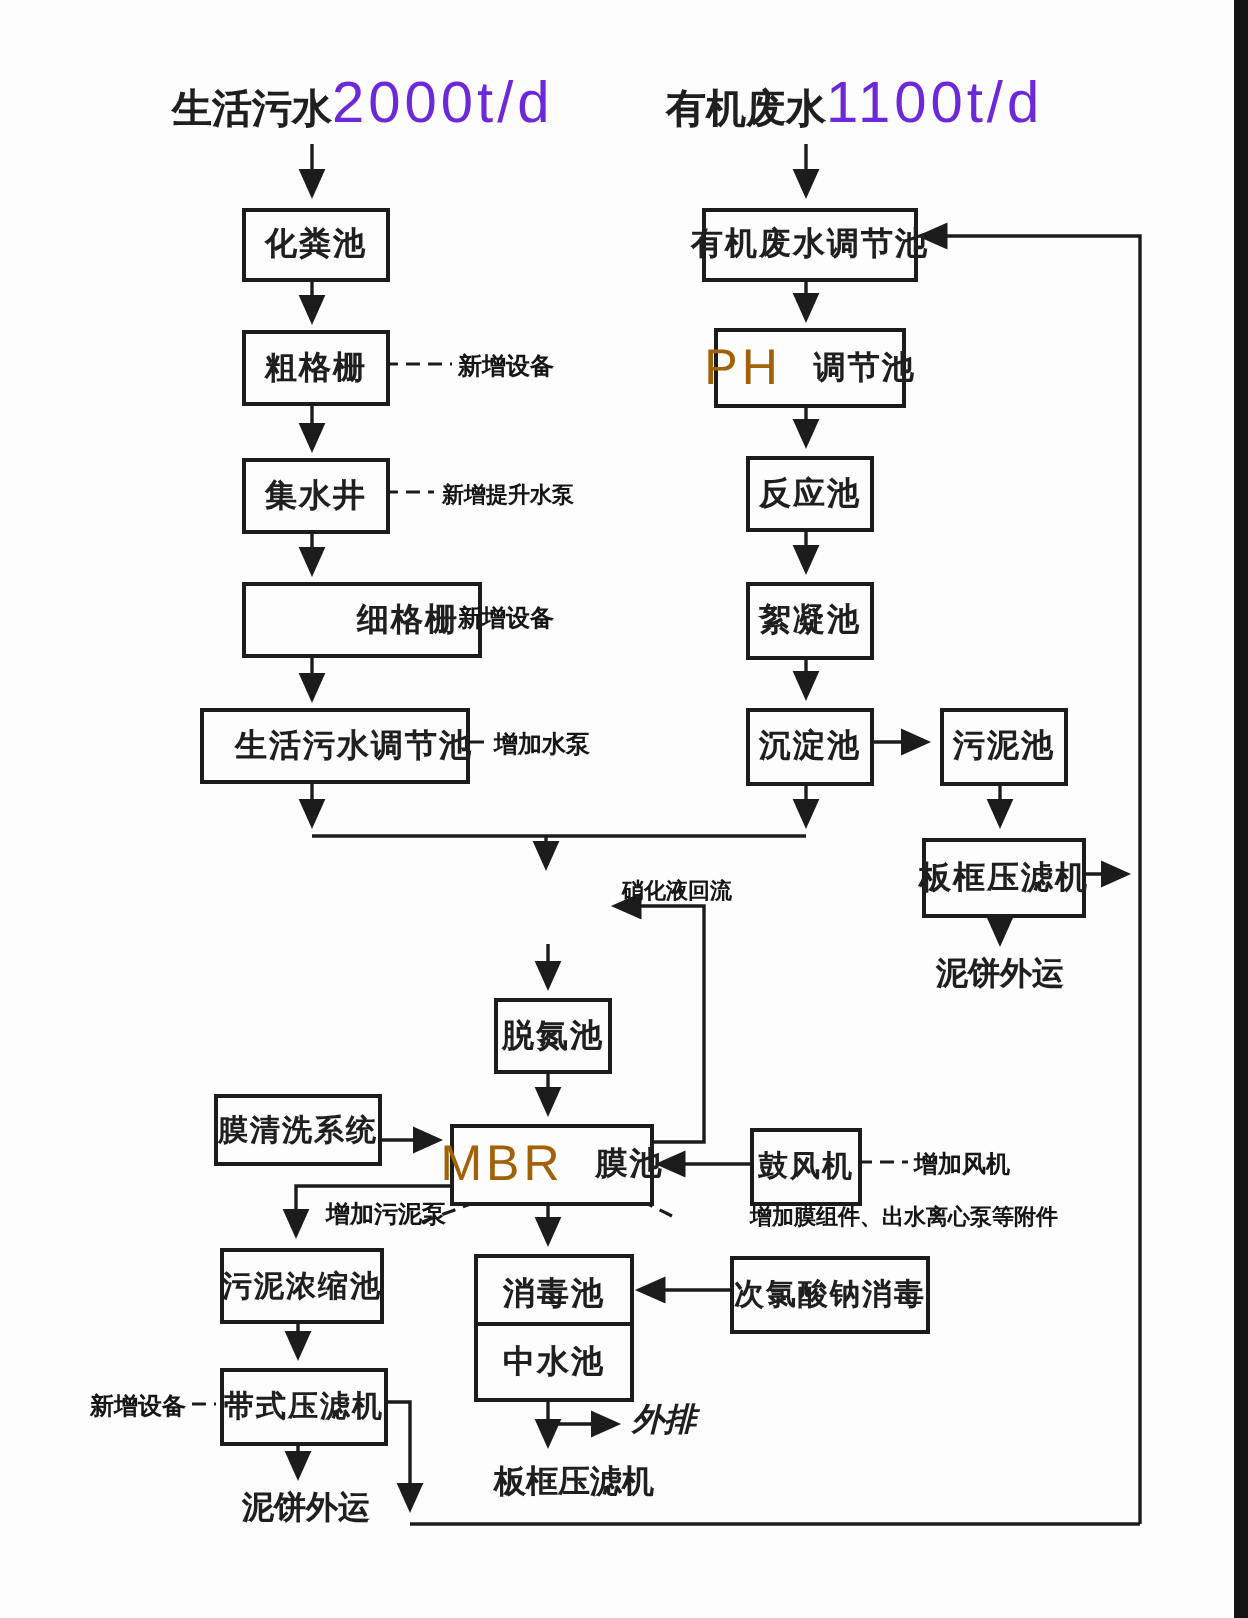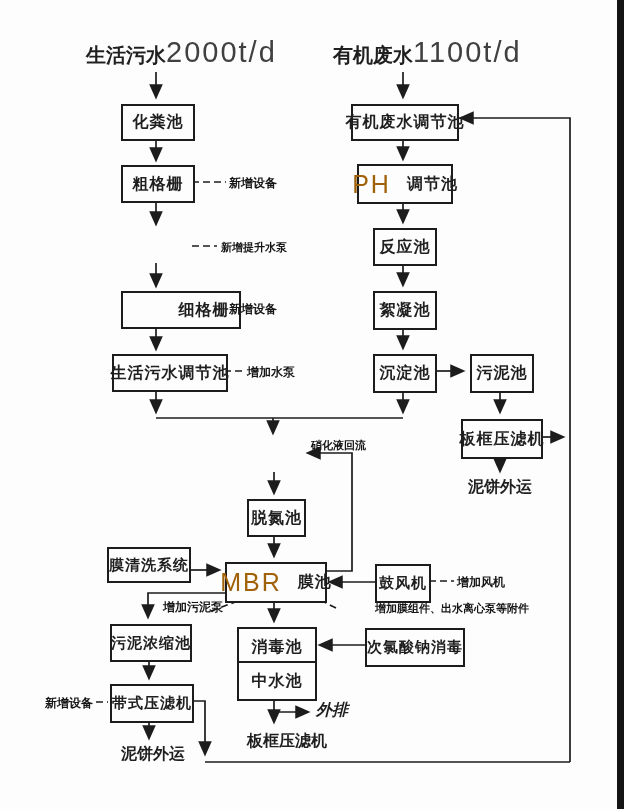--- a/index.html
+++ b/index.html
@@ -9,29 +9,29 @@
   svg.wires{position:absolute;left:0;top:0;width:624px;height:809px;pointer-events:none;}
 
   .node{position:absolute;border:2px solid #1c1c1c;background:#fdfdfd;
         display:flex;align-items:center;justify-content:center;
         font-size:16px;font-weight:600;letter-spacing:1px;white-space:nowrap;}
   .lbl{position:absolute;white-space:nowrap;font-weight:600;}
   .ann{position:absolute;white-space:nowrap;font-size:12px;font-weight:700;color:#161616;}
 
   .title{position:absolute;display:flex;align-items:baseline;white-space:nowrap;}
   .t-cn{font-size:20px;font-weight:700;}
-  .t-num{font-size:29px;font-weight:400;color:#404040;letter-spacing:2px;}
+  .t-num{font-size:29px;font-weight:400;color:#6d28d9;letter-spacing:2px;}
   .latin-big{font-size:25px;font-weight:400;color:#a16207;letter-spacing:2px;margin-right:16px;}
 
   
   #n-septic   {left:121px;top:104px;width:70px;height:33px;}
   #n-coarse   {left:121px;top:165px;width:70px;height:34px;}
   #n-collect  {left:121px;top:229px;width:70px;height:34px;}
   #n-fine     {left:121px;top:291px;width:70px;height:34px;padding-left:46px;}
-  #n-sewreg   {left:112px;top:354px;width:112px;height:34px;}
+  #n-sewreg   {left:100px;top:354px;width:112px;height:34px;padding-left:19px;}
   #n-orgreg   {left:351px;top:104px;width:104px;height:33px;}
   #n-ph       {left:357px;top:164px;width:92px;height:36px;}
   #n-react    {left:373px;top:228px;width:60px;height:34px;}
   #n-floc     {left:373px;top:291px;width:60px;height:35px;}
   #n-sedi     {left:373px;top:354px;width:60px;height:35px;}
   #n-sludge   {left:470px;top:354px;width:60px;height:35px;}
   #n-plate    {left:461px;top:419px;width:78px;height:36px;}
   #n-mix      {left:247px;top:439px;width:54px;height:33px;}
   #n-denit    {left:247px;top:499px;width:55px;height:34px;}
   #n-memclean {left:107px;top:547px;width:80px;height:32px;font-size:15px;}
@@ -133,20 +133,21 @@
     <span class="t-cn">生活污水</span>
     <span class="t-num">2000t/d</span>
   </div>
   <div class="title" id="title-right">
     <span class="t-cn">有机废水</span>
     <span class="t-num">1100t/d</span>
   </div>
 
   <div class="node" id="n-septic">化粪池</div>
   <div class="node" id="n-coarse">粗格栅</div>
+  <div class="node" id="n-collect">集水井</div>
   <div class="node" id="n-fine">细格栅</div>
   <div class="node" id="n-sewreg">生活污水调节池</div>
 
   <div class="node" id="n-orgreg">有机废水调节池</div>
   <div class="node" id="n-ph">
     <span class="latin-big">PH</span>
     <span>调节池</span>
   </div>
   <div class="node" id="n-react">反应池</div>
   <div class="node" id="n-floc">絮凝池</div>

